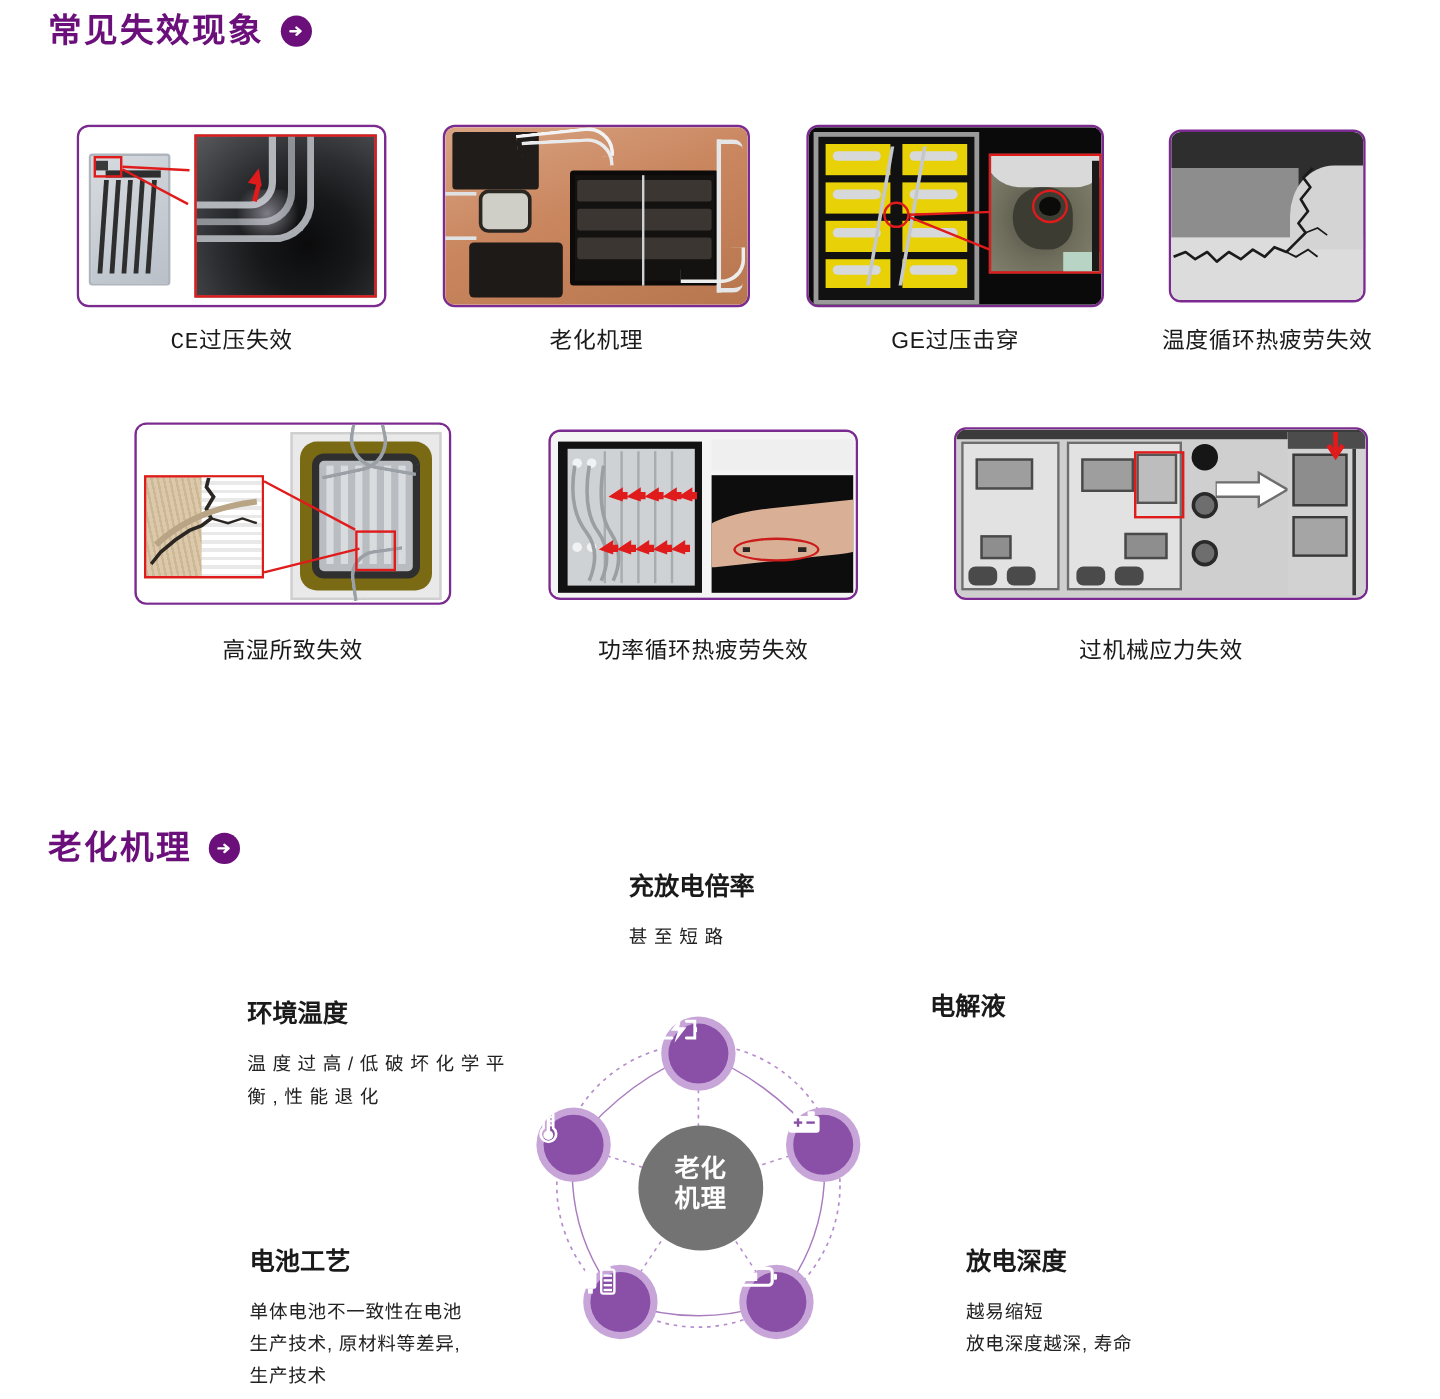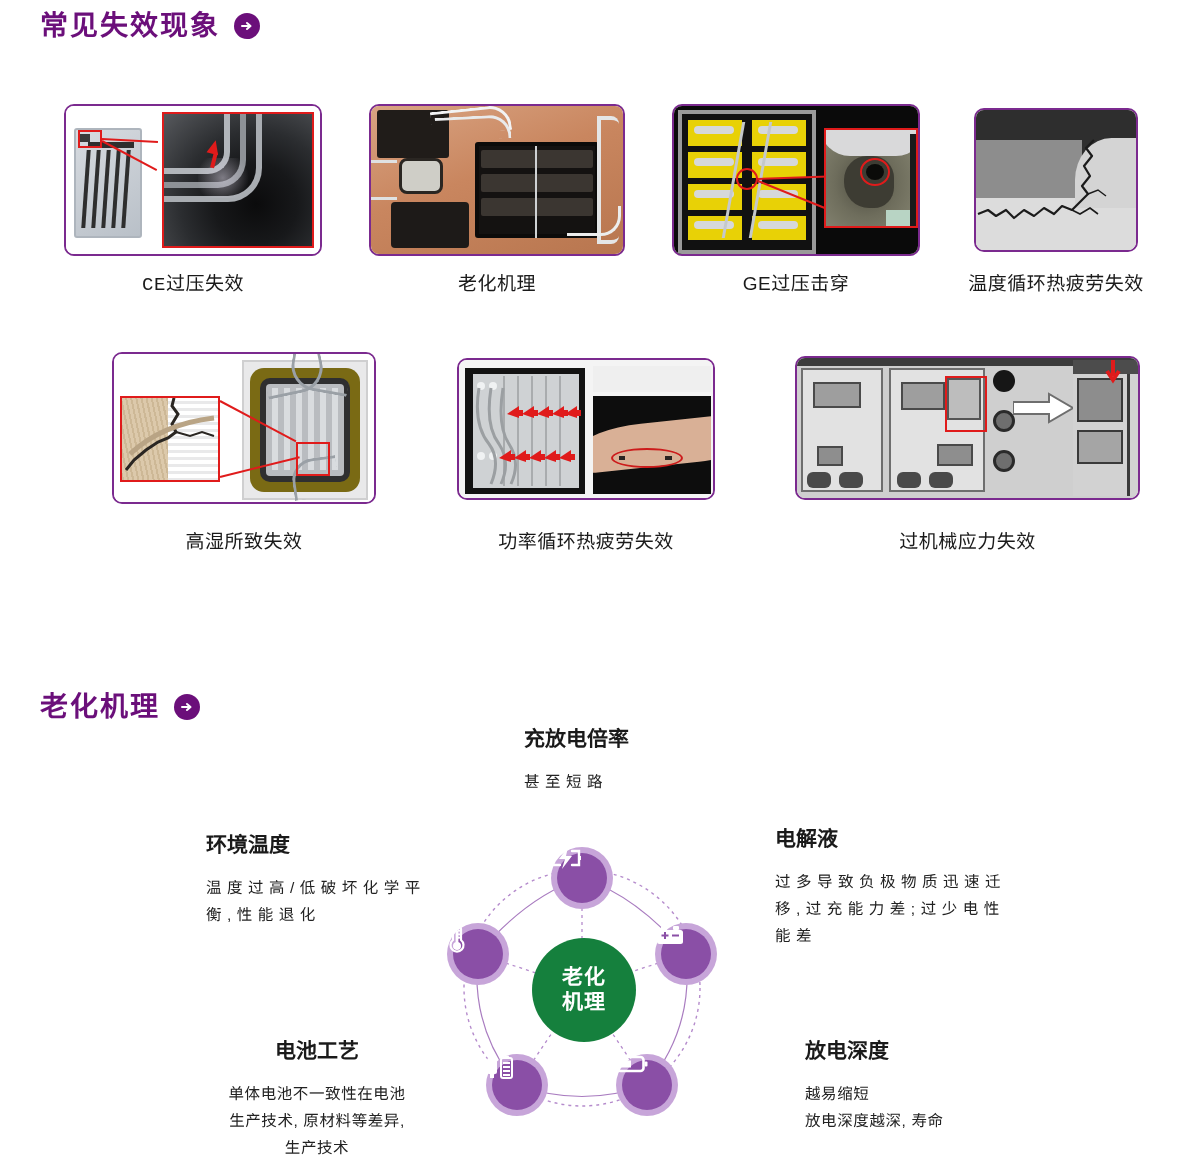--- a/index.html
+++ b/index.html
@@ -75,30 +75,31 @@
   }
 
   
   .hub { position: absolute; left: 432px; top: 838px; width: 300px; height: 300px; }
   .hub svg { position: absolute; left: 0; top: 0; }
   .hub-center {
     position: absolute;
     left: 100px; top: 100px;
     width: 104px; height: 104px;
     border-radius: 50%;
-    background: #15803d;
+    background: #737373;
     display: flex;
     flex-direction: column;
     align-items: center;
     justify-content: center;
     color: #ffffff;
     font-size: 21px;
     font-weight: bold;
     line-height: 1.18;
     letter-spacing: 1px;
+    font-family: Liberation Mono, monospace;
   }
   .node {
     position: absolute;
     width: 62px; height: 62px;
     border-radius: 50%;
     background: #C7A5D9;
     display: flex;
     align-items: center;
     justify-content: center;
   }
@@ -386,28 +387,23 @@
   <div class="mech-block" style="left:206px; top:828px; width:250px;">
     <div class="mech-title">环境温度</div>
     <div class="mech-desc">
       <div>温 度 过 高 / 低 破 坏 化 学 平</div>
       <div>衡 , 性 能 退 化</div>
     </div>
   </div>
 
   <div class="mech-block" style="left:775px; top:822px; width:250px;">
     <div class="mech-title">电解液</div>
-    <div class="mech-desc">
-      <div>过 多 导 致 负 极 物 质 迅 速 迁</div>
-      <div>移 , 过 充 能 力 差 ; 过 少 电 性</div>
-      <div>能 差</div>
-    </div>
-  </div>
-
-  <div class="mech-block" style="left:192px; top:1034px; width:250px;text-align:center;">
+  </div>
+
+  <div class="mech-block" style="left:208px; top:1034px; width:250px;">
     <div class="mech-title">电池工艺</div>
     <div class="mech-desc">
       <div>单体电池不一致性在电池</div>
       <div>生产技术, 原材料等差异,</div>
       <div>生产技术</div>
     </div>
   </div>
 
   <div class="mech-block" style="left:805px; top:1034px; width:250px;">
     <div class="mech-title">放电深度</div>

